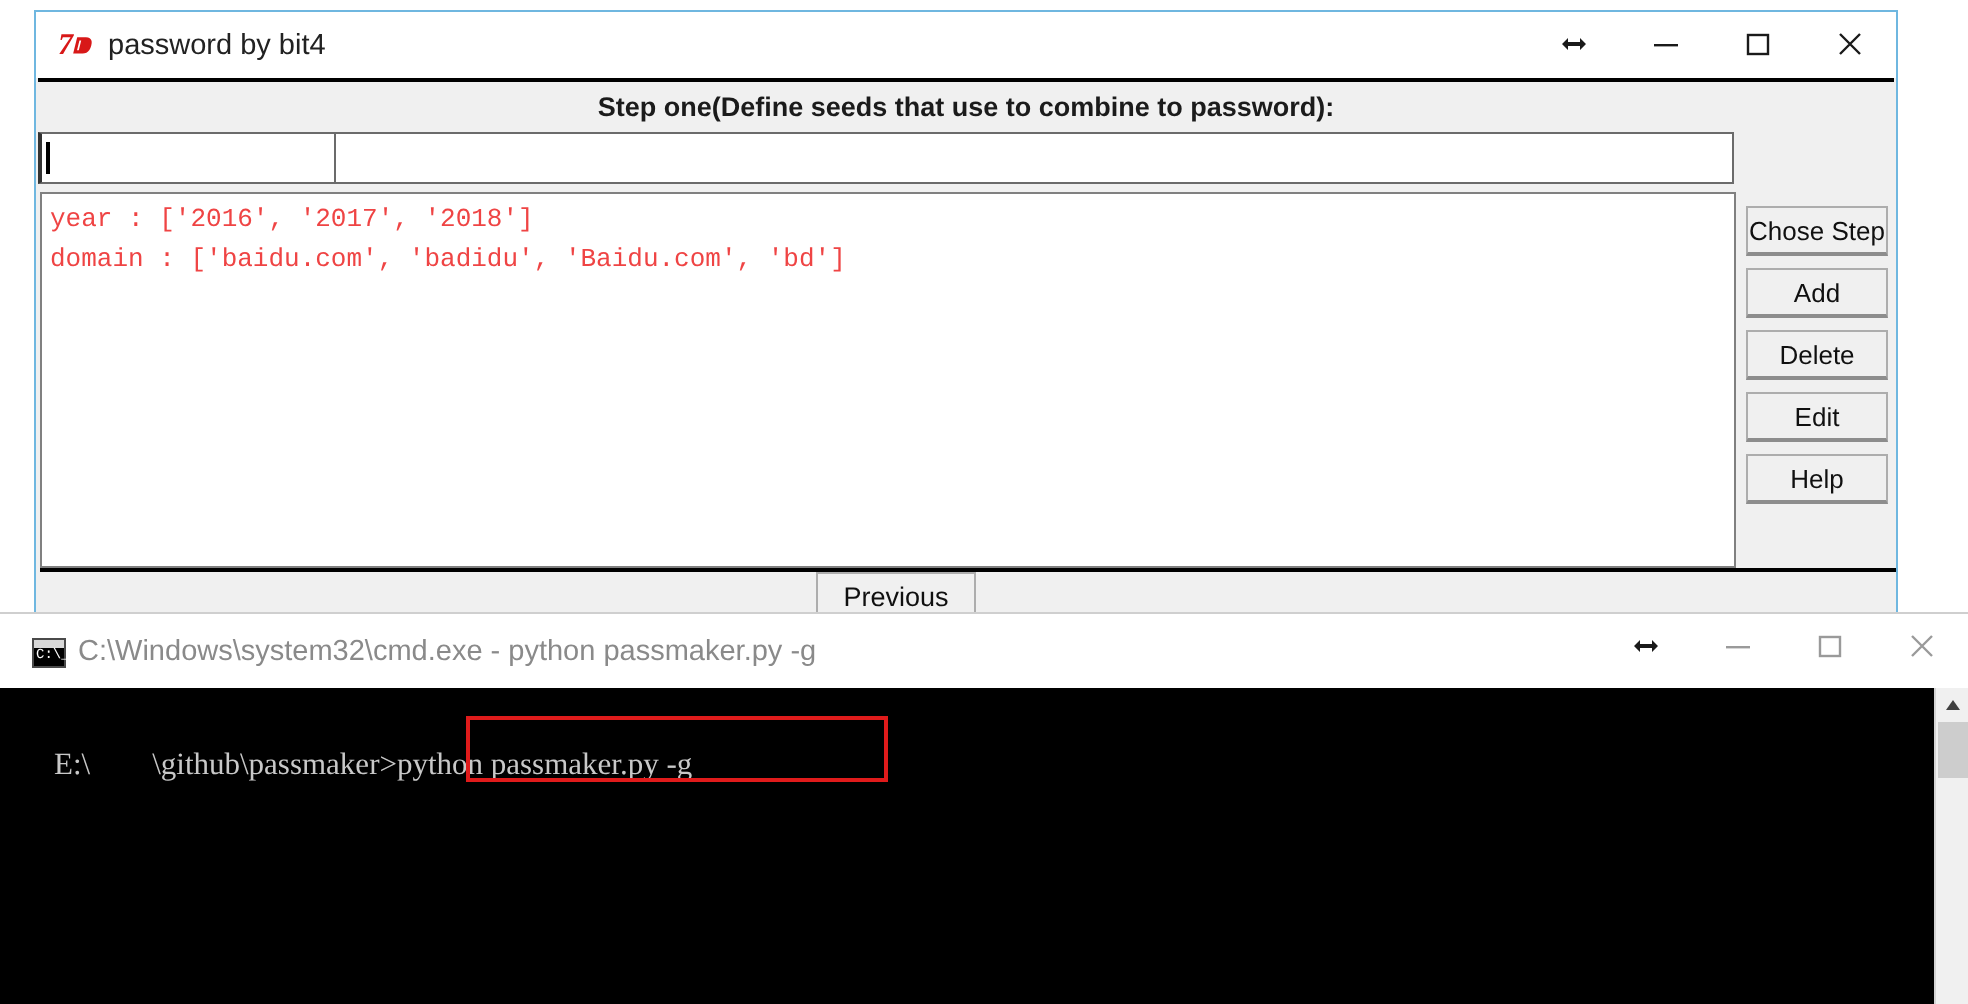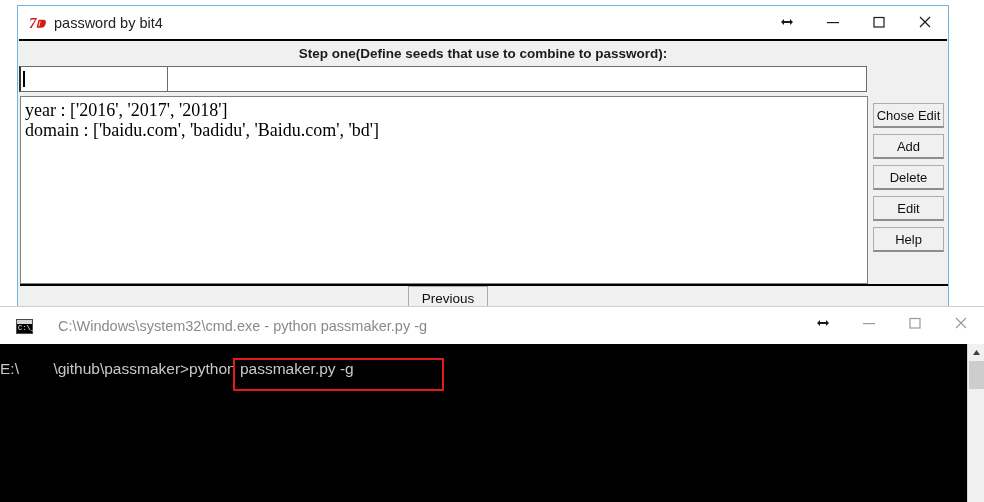--- a/index.html
+++ b/index.html
@@ -163,25 +163,25 @@
     width: 848px;
     height: 188px;
     background: #ffffff;
     border: 1px solid #808080;
     box-sizing: border-box;
     padding: 3px 4px;
     overflow: hidden;
   }
 
   .list-item {
-    font-size: 18px;
-    color: #000000;
+    font-size: 13px;
+    color: #ef4444;
     line-height: 20px;
     white-space: nowrap;
-    font-family: Liberation Serif, serif;
+    font-family: Liberation Mono, monospace;
   }
 
   
   #side-buttons {
     position: absolute;
     left: 851px;
     top: 25px;
     width: 77px;
     height: 244px;
     background: #f0f0f0;
@@ -262,21 +262,21 @@
     box-sizing: border-box;
   }
 
   #cmd-titlebar .title-left {
     position: absolute;
     left: 16px;
     top: 0;
     height: 38px;
     display: flex;
     align-items: center;
-    gap: 25px;
+    gap: 6px;
   }
 
   .cmd-icon {
     width: 17px;
     height: 15px;
     background: #000000;
     border: 1px solid #4a4a4a;
     position: relative;
     box-sizing: border-box;
   }
@@ -307,26 +307,27 @@
     left: 0;
     top: 38px;
     width: 984px;
     height: 158px;
     background: #000000;
   }
 
   #cmd-text {
     position: absolute;
     left: 0px;
-    top: 14px;
+    top: 28px;
     color: #c8c8c8;
-    font-family: Liberation Sans, sans-serif;
+    font-family: Liberation Serif, serif;
     font-size: 15.5px;
     line-height: 21px;
     white-space: pre;
+    padding-left: 27px;
   }
 
   #cmd-highlight {
     position: absolute;
     left: 233px;
     top: 358px;
     width: 211px;
     height: 33px;
     border: 2px solid #e01b1b;
     box-sizing: border-box;
@@ -410,21 +411,21 @@
           <span></span>
         </div>
       </div>
 
       <div id="listbox">
         <div class="list-item">year : ['2016', '2017', '2018']</div>
         <div class="list-item">domain : ['baidu.com', 'badidu', 'Baidu.com', 'bd']</div>
       </div>
 
       <div id="side-buttons">
-        <div class="tk-button">Chose Edit</div>
+        <div class="tk-button">Chose Step</div>
         <div class="tk-button">Add</div>
         <div class="tk-button">Delete</div>
         <div class="tk-button">Edit</div>
         <div class="tk-button">Help</div>
       </div>
 
       <div id="tk-bottom">
         <div class="nav-spacer"></div>
         <div class="nav-button">Previous</div>
       </div>

